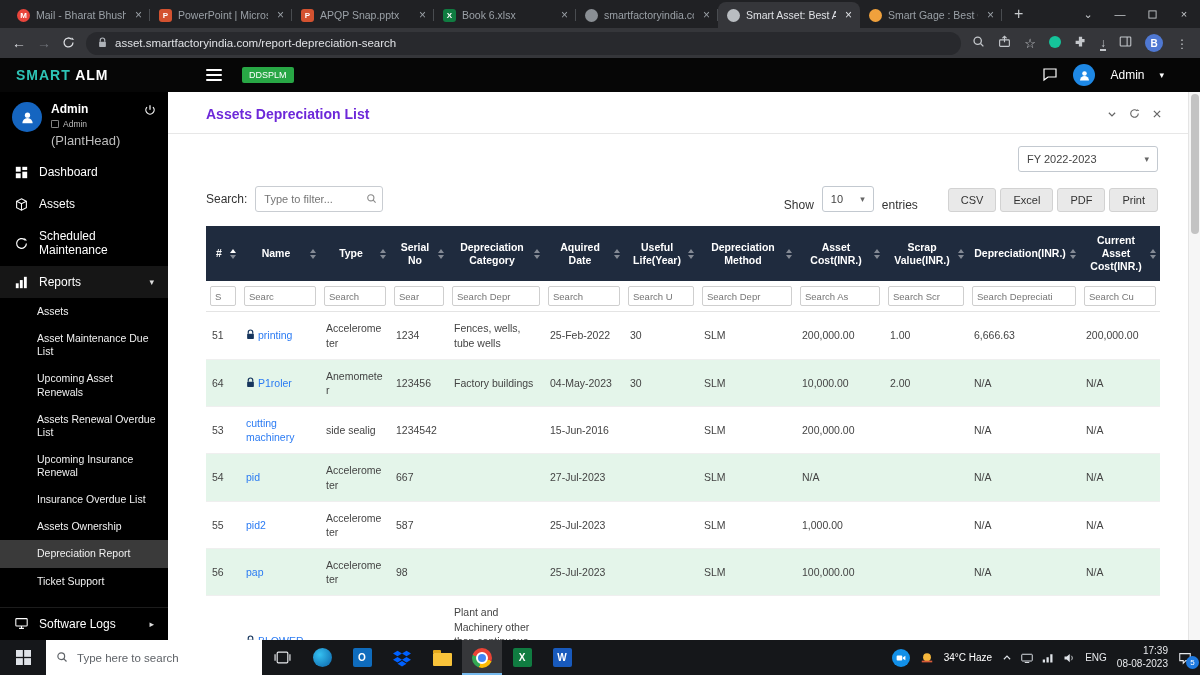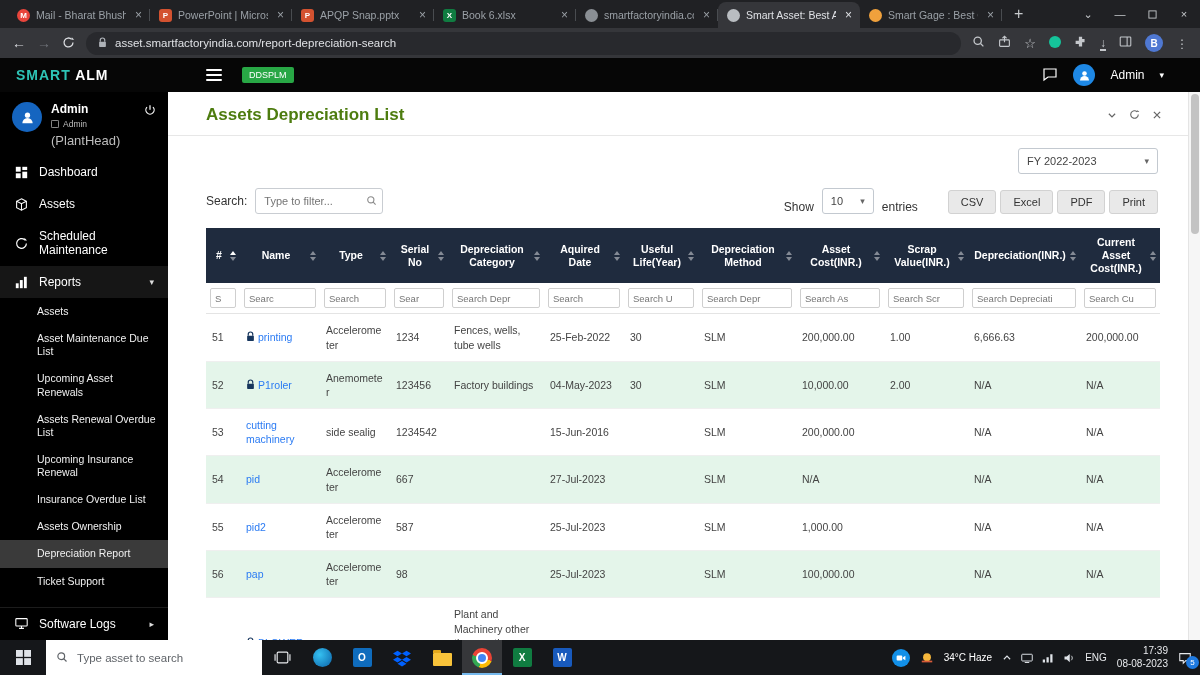--- a/index.html
+++ b/index.html
@@ -58,21 +58,21 @@
   .nav-ic{width:14px;display:inline-flex;justify-content:center;color:#fff;}
   .nav-label{flex:1;}
   .nav-caret{font-size:9px;color:#ddd;}
   .subnav .sub-item{padding:7px 10px 7px 37px;font-size:10.5px;line-height:1.25;color:#f0f0f0;}
   .subnav .sub-item.active{background:#3a3a3a;}
   .side-footer{margin-top:12px;border-top:1px solid #1c1c1c;}
 
   
   .main{flex:1;background:#fff;min-width:0;display:flex;flex-direction:column;overflow:hidden;}
   .card-top{display:flex;align-items:center;padding:13px 26px 10px 38px;border-bottom:1px solid #e7e7e7;}
-  .card-title{font-size:17px;font-weight:bold;color:#4d7c0f;}
+  .card-title{font-size:14px;font-weight:bold;color:#6d28d9;}
   .card-controls{margin-left:auto;display:flex;gap:12px;color:#666;align-items:center;}
   .fy-row{display:flex;justify-content:flex-end;padding:12px 30px 2px;}
   .select-box{border:1px solid #c3c9d0;border-radius:3px;height:26px;display:inline-flex;align-items:center;justify-content:space-between;padding:0 8px;font-size:11px;color:#444;background:#fff;gap:8px;}
   .select-box .caret2{font-size:9px;color:#666;}
   .controls-row{display:flex;align-items:center;padding:12px 30px 12px 38px;}
   .search-wrap{display:flex;align-items:center;gap:8px;font-size:12px;color:#333;}
   .search-field{position:relative;}
   .search-field input{width:128px;height:26px;border:1px solid #c9cdd2;border-radius:3px;font-size:11px;padding:0 24px 0 8px;color:#333;outline:none;}
   .search-field .mag{position:absolute;right:6px;top:7px;}
   .right-controls{margin-left:auto;display:flex;align-items:flex-end;gap:8px;font-size:12px;color:#333;}
@@ -491,21 +491,21 @@
                 <td>Fences, wells, tube wells</td>
                 <td>25-Feb-2022</td>
                 <td>30</td>
                 <td>SLM</td>
                 <td>200,000.00</td>
                 <td>1.00</td>
                 <td>6,666.63</td>
                 <td>200,000.00</td>
               </tr>
               <tr class="shaded">
-                <td>52</td>
+                <td>64</td>
                 <td><svg class="lock" width="9" height="11" viewBox="0 0 12 14">
                     <path d="M3 6V4a3 3 0 016 0v2" fill="none" stroke="#17365d" stroke-width="1.6"></path>
                     <rect x="1.5" y="6" width="9" height="7" rx="1" fill="#17365d"></rect>
                   </svg><a class="name-link" href="#">P1roler</a></td>
                 <td>Anemometer</td>
                 <td>123456</td>
                 <td>Factory buildings</td>
                 <td>04-May-2023</td>
                 <td>30</td>
                 <td>SLM</td>
@@ -605,21 +605,21 @@
           <rect x="8.7" y="0" width="7.3" height="7.3"></rect>
           <rect x="0" y="8.7" width="7.3" height="7.3"></rect>
           <rect x="8.7" y="8.7" width="7.3" height="7.3"></rect>
         </svg>
     </div>
     <div class="tb-search">
       <span><svg width="12" height="12" viewBox="0 0 16 16" fill="none" stroke="#5f6368" stroke-width="1.6">
             <circle cx="7" cy="7" r="4.5"></circle>
             <path d="M10.5 10.5L14 14"></path>
           </svg></span>
-      <span>Type asset to search</span>
+      <span>Type here to search</span>
     </div>
     <div id="tb-apps" style="display:flex">
         <div class="tb-app">
           <svg width="17" height="17" viewBox="0 0 16 16" fill="none" stroke="#e8eaed" stroke-width="1.1">
             <rect x="3" y="3" width="10" height="10" rx="1"></rect>
             <path d="M1 5v6M15 5v6"></path>
           </svg>
         </div>
         <div class="tb-app">
           <span class="edge-ball"></span>

